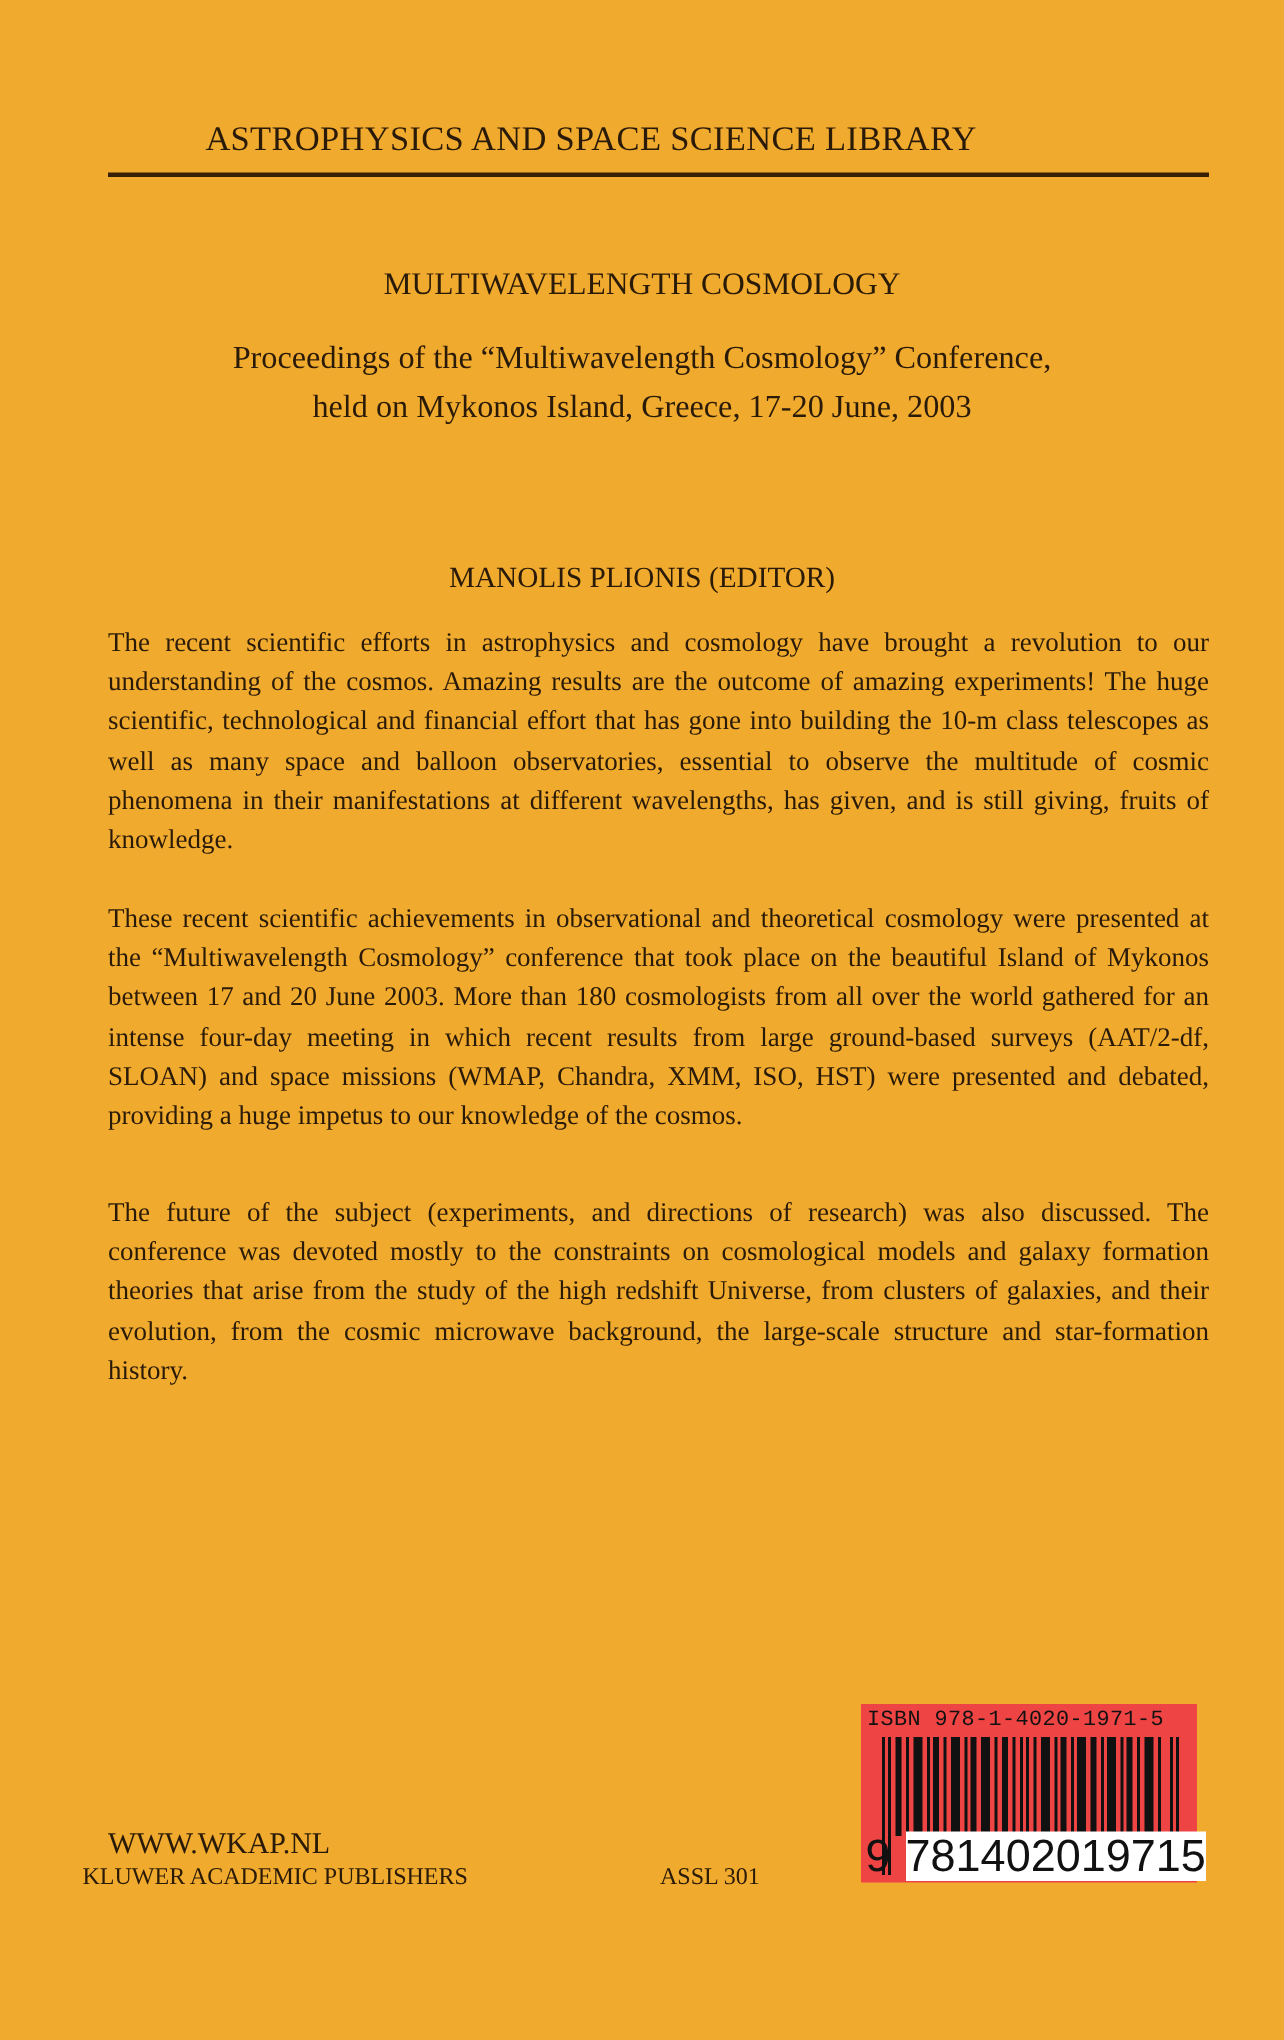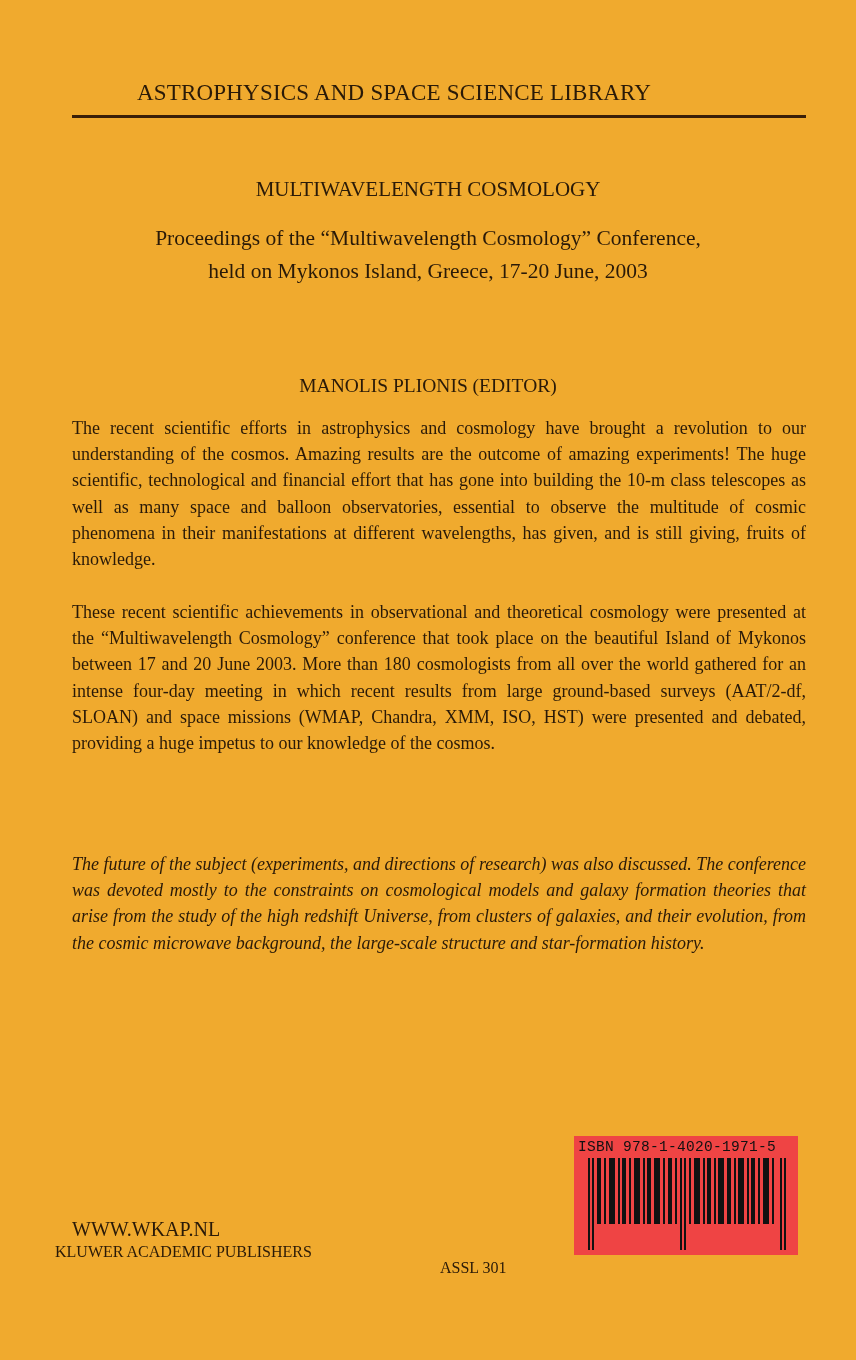--- a/index.html
+++ b/index.html
@@ -32,32 +32,32 @@
       position: absolute; left: 0; width: 856px; top: 333px;
       text-align: center; font-size: 19.5px; line-height: 26px; margin-top: 40px;
     }
     .para {
       position: absolute; left: 72px; width: 734px;
       font-size: 18px; line-height: 26.2px;
       text-align: justify;
     }
     .p1 { top: 415px; }
     .p2 { top: 599px; }
-    .p3 { top: 851px; font-style: italic; }
+    .p3 { top: 795px; }
     .footer-url {
       position: absolute; left: 72px; top: 1219px;
       font-size: 20px; line-height: 20px;
     }
     .footer-publisher {
       position: absolute; left: 55px; top: 1242px;
       font-size: 16px; line-height: 20px;
     }
     .footer-series {
       position: absolute; left: 440px; top: 1242px;
-      font-size: 16px; line-height: 20px; margin-top: 16px;
+      font-size: 16px; line-height: 20px;
     }
     .barcode-box {
       position: absolute; left: 574px; top: 1136px;
       width: 224px; height: 119px;
       background: #ef4444;
     }
     .isbn-text {
       position: absolute; left: 4px; top: 3px; width: 218px;
       font-family: "Liberation Mono", "DejaVu Sans Mono", monospace;
       font-size: 14.5px; line-height: 16px; color: #111;
@@ -128,19 +128,22 @@
         <rect x="150" y="0" width="6" height="66"></rect>
         <rect x="159" y="0" width="2" height="66"></rect>
         <rect x="163" y="0" width="4" height="66"></rect>
         <rect x="170" y="0" width="2" height="66"></rect>
         <rect x="175" y="0" width="6" height="66"></rect>
         <rect x="184" y="0" width="2" height="66"></rect>
         <rect x="192" y="0" width="2" height="92"></rect>
         <rect x="196" y="0" width="2" height="92"></rect>
       </g>
     </svg>
+    <div class="ean-text">
+      <span>9</span><span class="gap"></span><span class="grp">781402</span><span class="grp">019715</span>
+    </div>
   </div>
 
   <div class="footer-url">WWW.WKAP.NL</div>
   <div class="footer-publisher">KLUWER ACADEMIC PUBLISHERS</div>
   <div class="footer-series">ASSL 301</div>
 
 </div>
 
 </body></html>

